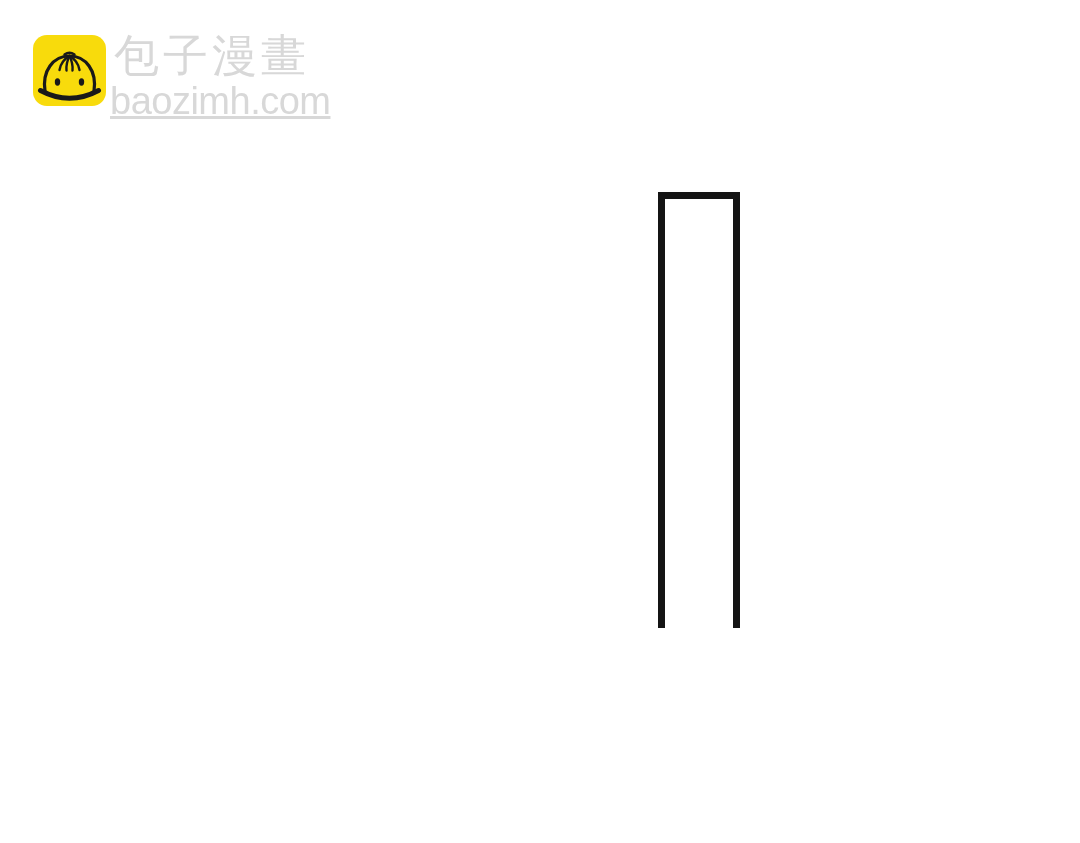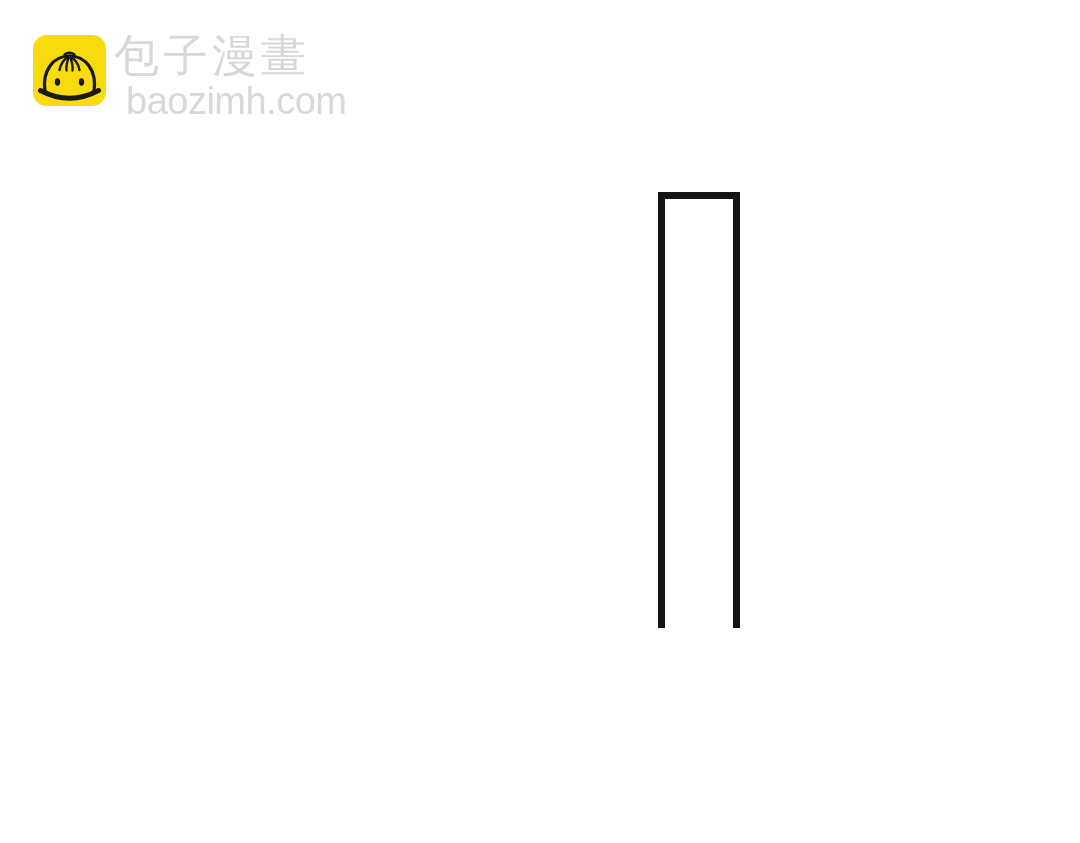--- a/index.html
+++ b/index.html
@@ -29,23 +29,23 @@
 
   
   .watermark { position: absolute; left: 0; top: 0; width: 340px; height: 130px; }
   .logo-icon { position: absolute; left: 33px; top: 35px; width: 73px; height: 71px; }
   .brand-name {
     position: absolute; left: 114px; top: 33px;
     font-size: 45px; line-height: 1.0; letter-spacing: 4px;
     color: var(--watermark-gray); white-space: nowrap;
   }
   .site-domain {
-    position: absolute; left: 126px; top: 82px;
+    position: absolute; left: 110px; top: 82px;
     font-size: 38px; line-height: 1.0; letter-spacing: -0.5px;
-    color: var(--watermark-gray); white-space: nowrap;
+    color: var(--watermark-gray); white-space: nowrap; text-decoration: underline;
   }
 
   
   .panel-tall {
     position: absolute; left: 658px; top: 192px;
     width: 82px; height: 585px;
     border: 7px solid var(--ink);
     background: var(--page-bg);
   }
 

